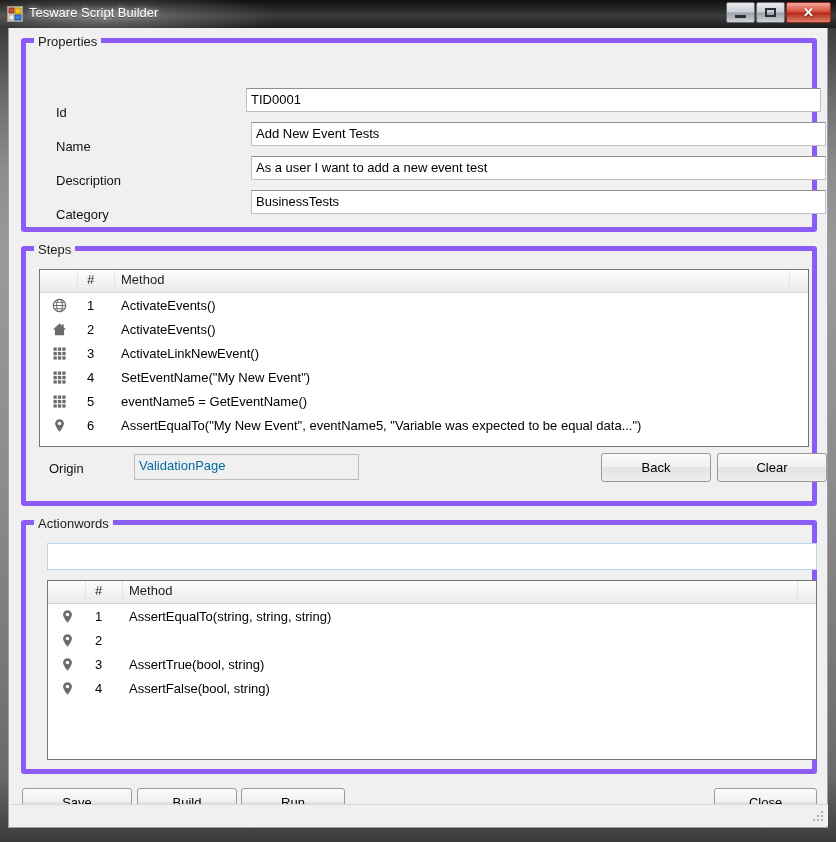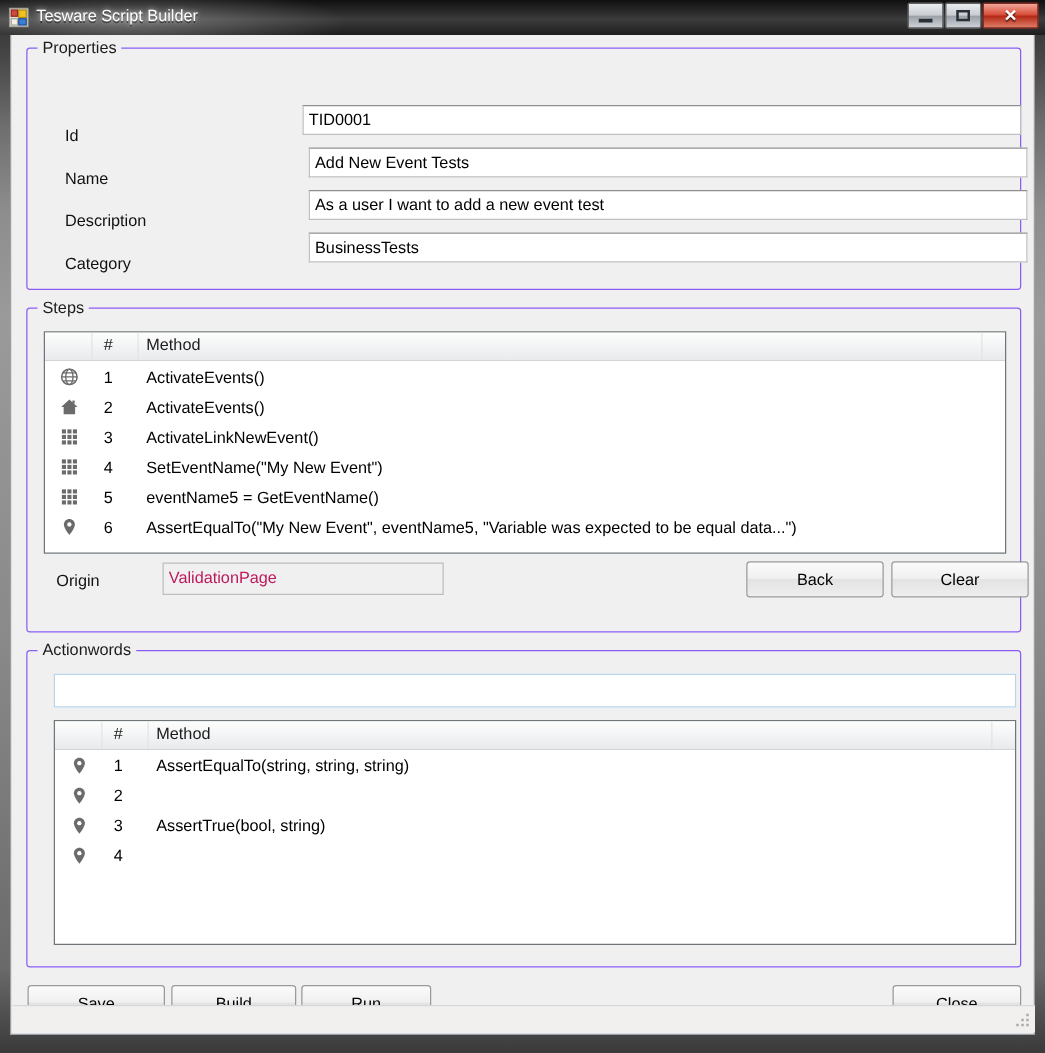--- a/index.html
+++ b/index.html
@@ -106,21 +106,21 @@
     box-sizing: border-box;
     background: #f0f0f0;
     border: 1px solid #9aa0a6;
     border-top: none;
   }
 
   
   .groupbox {
     position: absolute;
     box-sizing: border-box;
-    border: 1px solid #8b5cf6;
+    border: 5px solid #8b5cf6;
     border-radius: 3px;
     background: transparent;
   }
   .groupbox > .gb-title {
     position: absolute;
     top: -9px;
     left: 8px;
     background: #f0f0f0;
     padding: 0 4px;
     font-size: 13px;
@@ -143,21 +143,21 @@
     border-top: 1px solid #8f8f8f;
     font-size: 13px;
     color: #000;
     padding: 2px 4px;
     line-height: 18px;
     white-space: nowrap;
     overflow: hidden;
   }
   .textbox.readonly {
     background: #f0f0f0;
-    color: #be185d;
+    color: #0369a1;
     border: 1px solid #bdbdbd;
   }
   .textbox.focused {
     border: 1px solid #b7d5ea;
     background: #ffffff;
   }
 
   
   .grid {
     position: absolute;
@@ -448,20 +448,21 @@
               <div class="cell c-meth">AssertTrue(bool, string)</div>
             </div>
             <div class="grid-row">
               <div class="cell c-icon">
                 <svg class="gicon" viewBox="0 0 16 16">
                   <path d="M8 1.2 C5.4 1.2 3.3 3.3 3.3 5.9 C3.3 9.2 8 14.8 8 14.8 C8 14.8 12.7 9.2 12.7 5.9 C12.7 3.3 10.6 1.2 8 1.2 Z" fill="#6b6b6b"></path>
                   <circle cx="8" cy="5.9" r="1.85" fill="#ffffff"></circle>
                 </svg>
               </div>
               <div class="cell c-num">4</div>
+              <div class="cell c-meth">AssertFalse(bool, string)</div>
             </div>
           </div>
       </div>
     </div>
 
     <div class="btn" style="left:13px; top:760px; width:110px; height:29px;">Save</div>
     <div class="btn" style="left:128px; top:760px; width:100px; height:29px;">Build</div>
     <div class="btn" style="left:232px; top:760px; width:104px; height:29px;">Run</div>
     <div class="btn" style="left:705px; top:760px; width:103px; height:29px;">Close</div>
 

